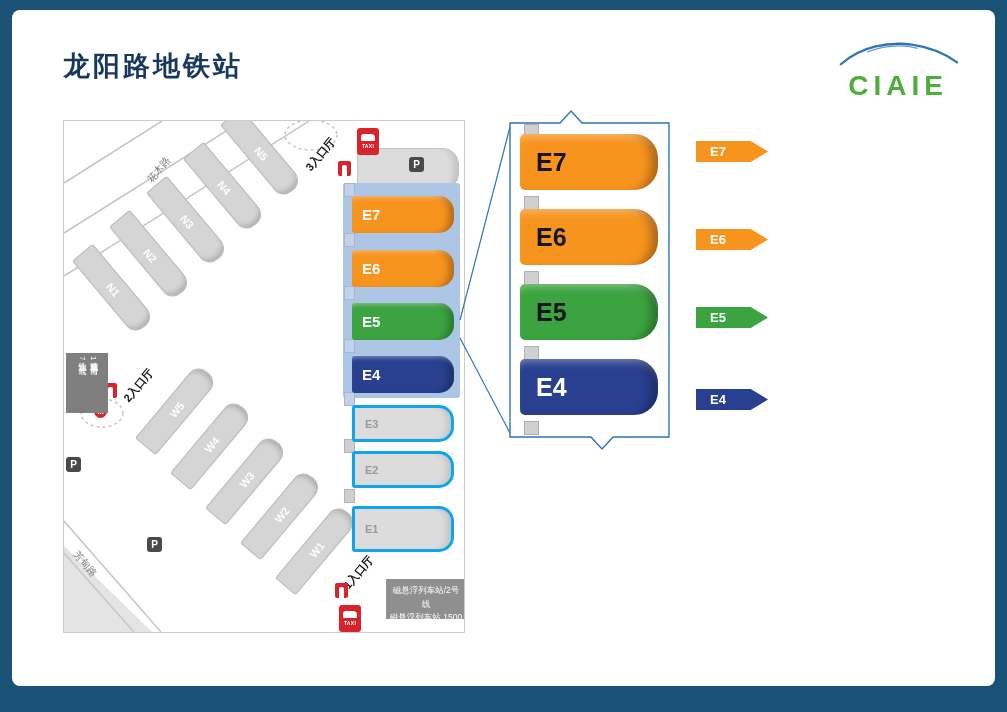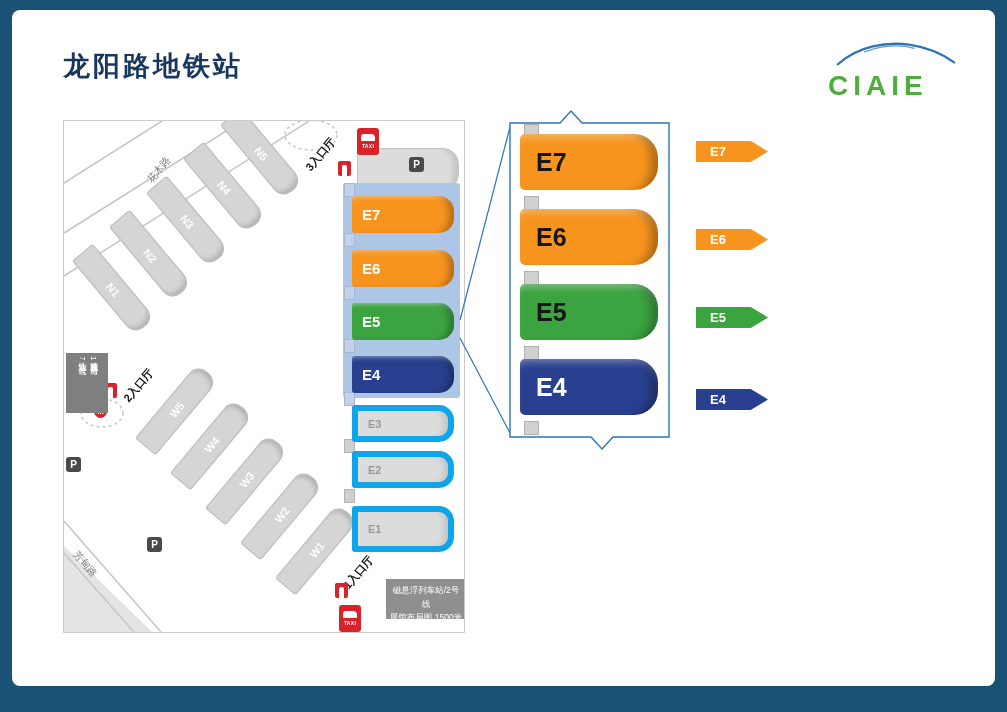--- a/index.html
+++ b/index.html
@@ -1,33 +1,33 @@
 <!DOCTYPE html>
 <html><head>
 <meta charset="utf-8">
 <style>
   html,body{margin:0;padding:0;}
   body{font-family:"Liberation Sans","DejaVu Sans",sans-serif;}
   .page{position:relative;width:1007px;height:712px;background:#1A5276;overflow:hidden;}
   .card{position:absolute;left:12px;top:10px;width:983px;height:676px;background:#ffffff;border-radius:8px;}
   .abs{position:absolute;}
   .title{position:absolute;left:63px;top:30px;font-size:27px;font-weight:bold;color:#17375E;letter-spacing:3px;}
-  .logo{position:absolute;left:828px;top:38px;width:140px;}
+  .logo{position:absolute;left:828px;top:38px;width:140px;text-align:center;}
   .logo-text{font-size:28px;font-weight:800;color:#4DAE3C;letter-spacing:5px;margin-top:-2px;}
   .map{position:absolute;left:63px;top:120px;width:400px;height:511px;background:#fff;border:1px solid #cccccc;overflow:hidden;}
   .roads{position:absolute;left:0;top:0;}
   .hall-diag{position:absolute;width:95px;height:25px;background:#d5d5d5;border:1px solid #b9b9b9;border-radius:3px 12px 12px 3px;
     box-shadow:inset -6px 0 5px -3px rgba(0,0,0,.18);display:flex;align-items:center;justify-content:center;
     color:rgba(255,255,255,.95);font-weight:bold;font-size:11px;}
   .rot50{transform:rotate(50deg);}
   .rotm50{transform:rotate(-50deg);}
   .ehall{position:absolute;left:288px;width:102px;height:37px;border-radius:3px 15px 15px 3px;box-sizing:border-box;
     box-shadow:inset -9px 0 7px -4px rgba(0,0,0,.28), inset 0 5px 5px -4px rgba(255,255,255,.5);
     color:#fff;font-weight:bold;font-size:15px;display:flex;align-items:center;padding-left:10px;}
-  .ehall.gray{background:#dcdcdc;border:6px solid #0ea5e9;color:#9a9a9a;font-size:11px;
+  .ehall.gray{background:#dcdcdc;border:3px solid #0ea5e9;color:#9a9a9a;font-size:11px;
     box-shadow:inset -8px 0 6px -4px rgba(0,0,0,.12);}
   .bighall{position:absolute;left:293px;top:27px;width:100px;height:40px;background:#dcdcdc;border:1px solid #c2c2c2;
     border-radius:3px 16px 16px 3px;box-shadow:inset -8px 0 6px -4px rgba(0,0,0,.12);}
   .highlight{position:absolute;left:279px;top:62px;width:117px;height:215px;background:#ADC6E5;border-radius:3px;}
   .orange{background:#F7941E;}
   .green{background:#3BA440;}
   .blue{background:#28408F;}
   .tab{position:absolute;left:280px;width:9px;height:12px;background:#cfcfcf;border:1px solid #b3b3b3;}
   .tab.bluetab{background:#c3d2e9;border-color:#a4b8d6;}
   .ctab{position:absolute;left:524px;width:13px;height:12px;background:#d0d0d0;border:1px solid #b0b0b0;}
@@ -177,21 +177,21 @@
     <div class="taxi" style="left:275px;top:484px;">
       <div class="car"></div>
       <div class="txt">TAXI</div>
     </div>
 
     <div class="picon" style="left:83px;top:416px;">P</div>
     <div class="picon" style="left:2px;top:336px;">P</div>
 
     <div class="infobox">
       <div>磁悬浮列车站/2号线</div>
-      <div>展馆布局图 1500米</div>
+      <div>磁悬浮列车站 1500米</div>
     </div>
   </div>
 
   <svg class="abs" style="left:440px;top:105px;" width="240" height="350">
     <g stroke="#2E75B6" stroke-width="1.2" fill="none">
       <line x1="20" y1="215" x2="70" y2="22"></line>
       <line x1="20" y1="233" x2="70" y2="328"></line>
     </g>
     <polygon points="70,18 120,18 131,6 142,18 229,18 229,332 173,332 162,344 151,332 70,332" fill="#ffffff" stroke="#2E75B6" stroke-width="1.4"></polygon>
   </svg>

